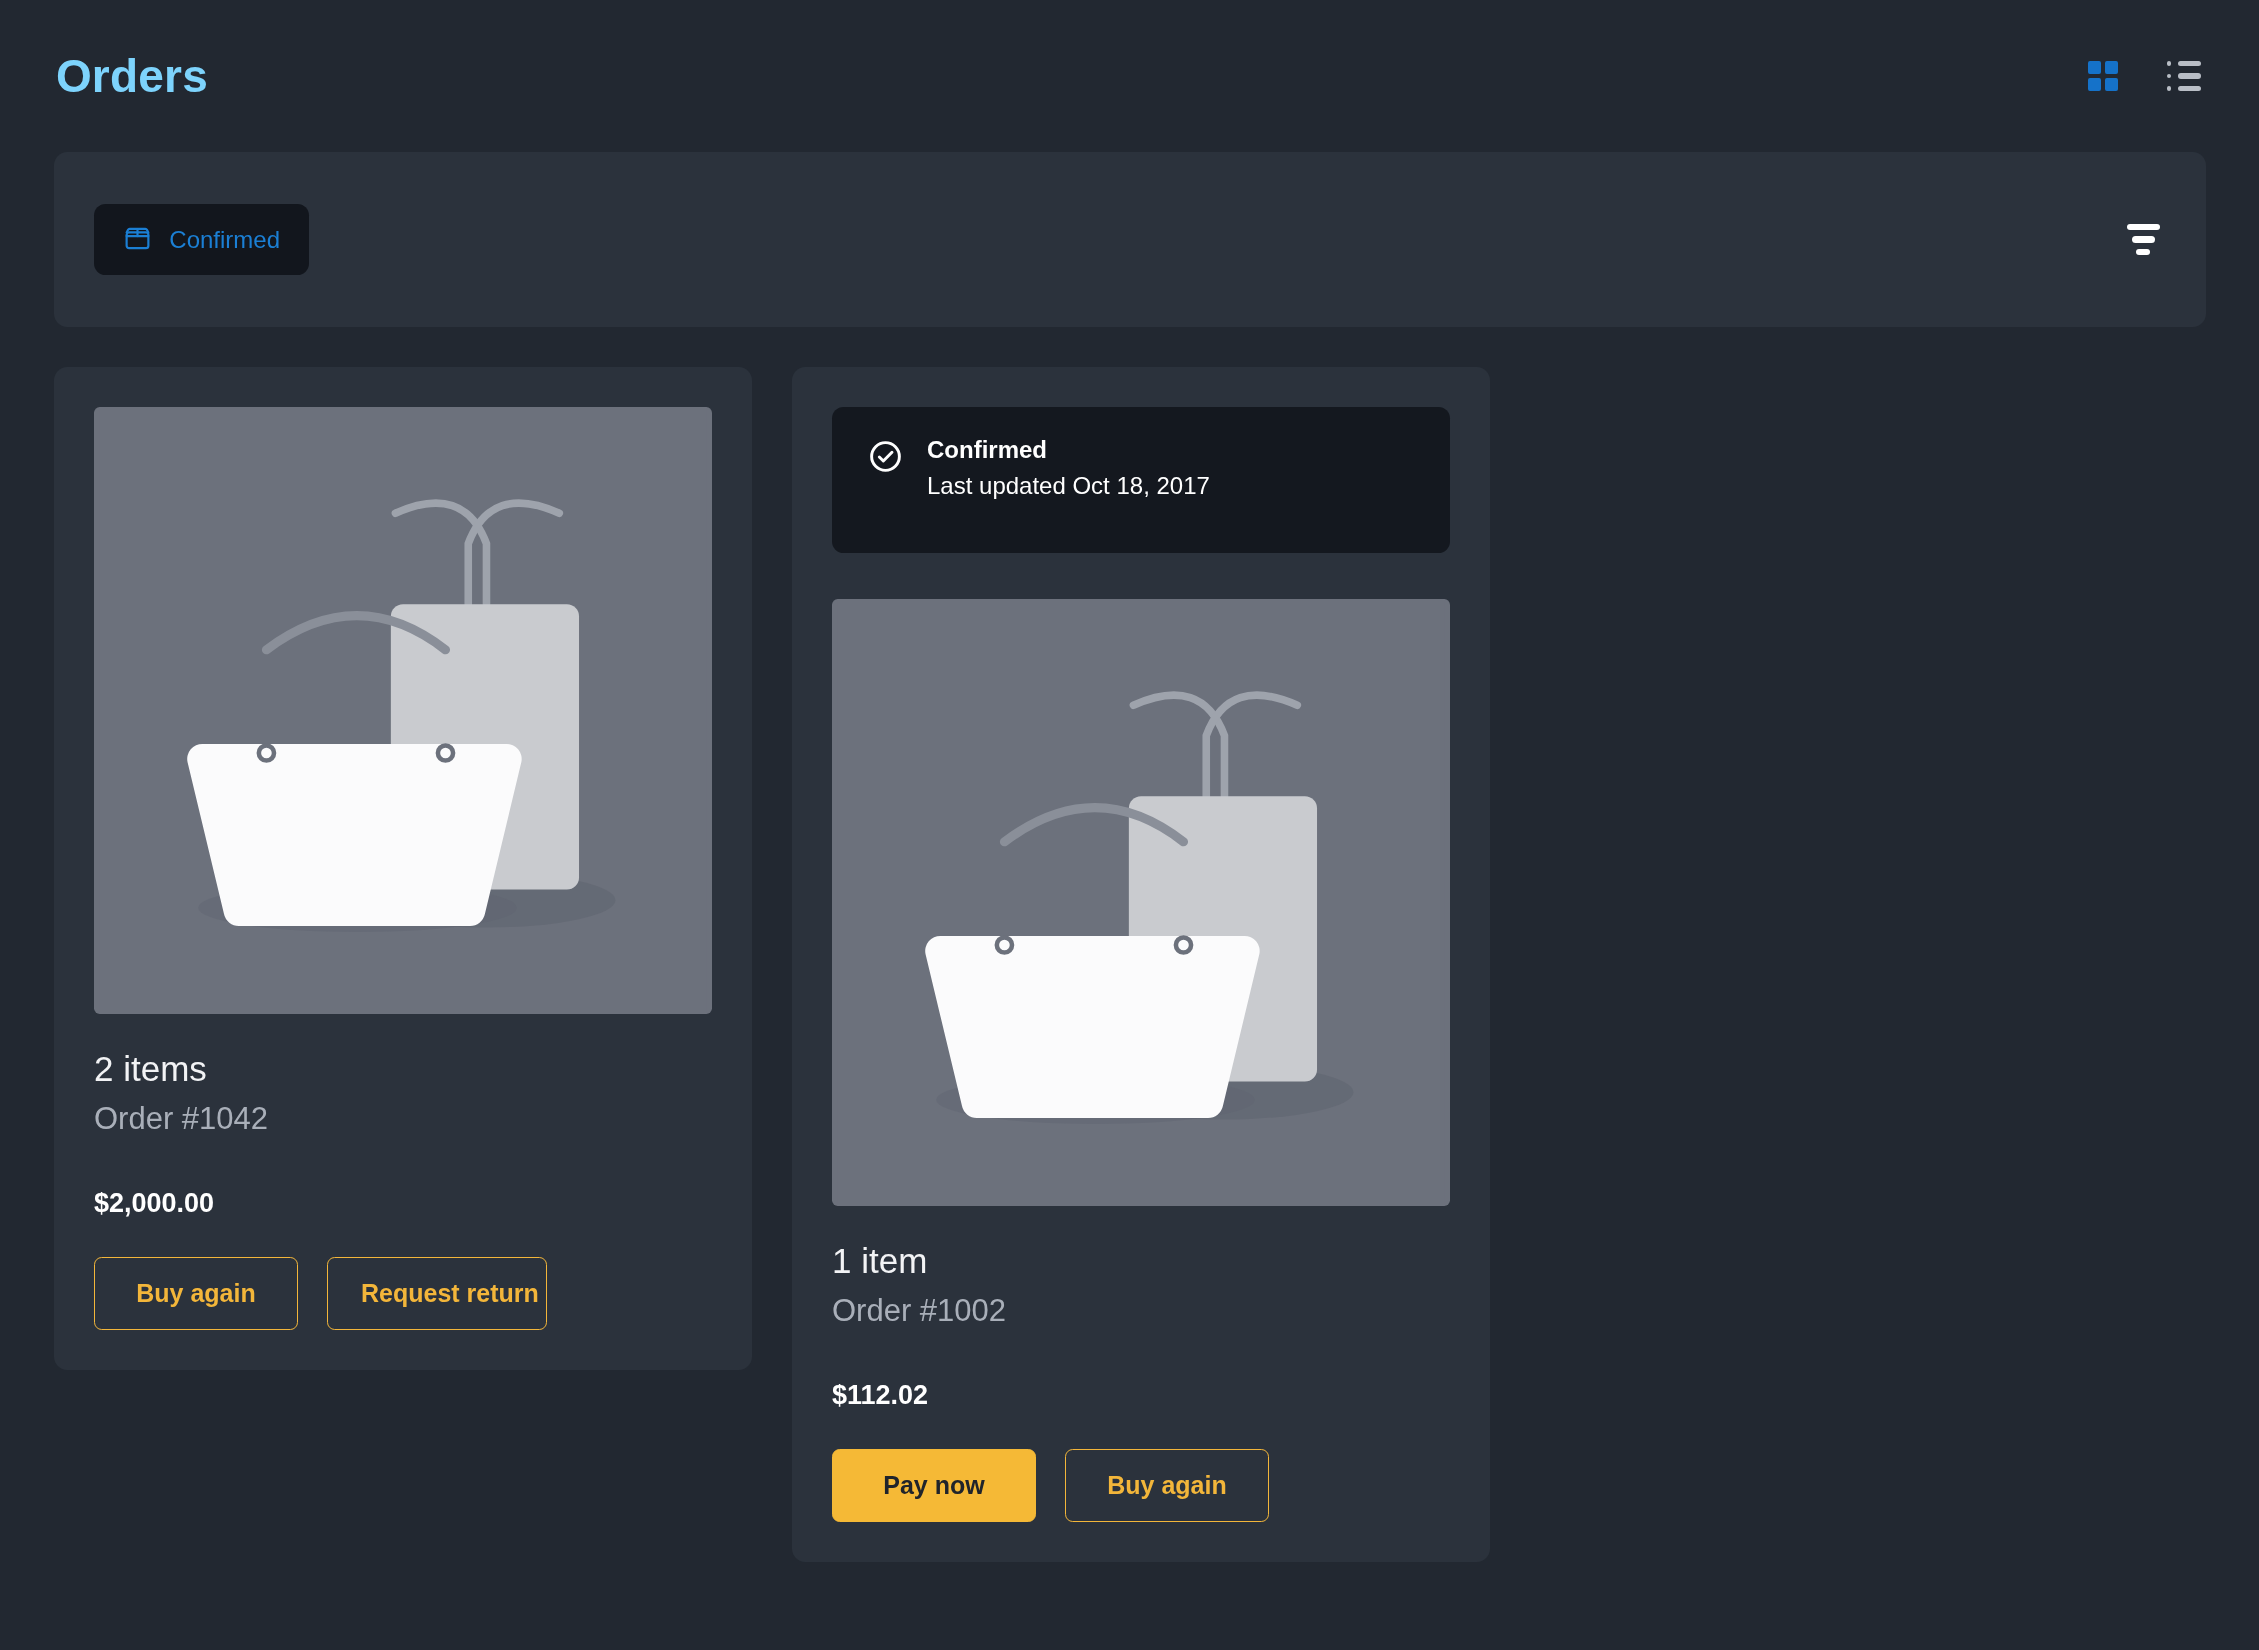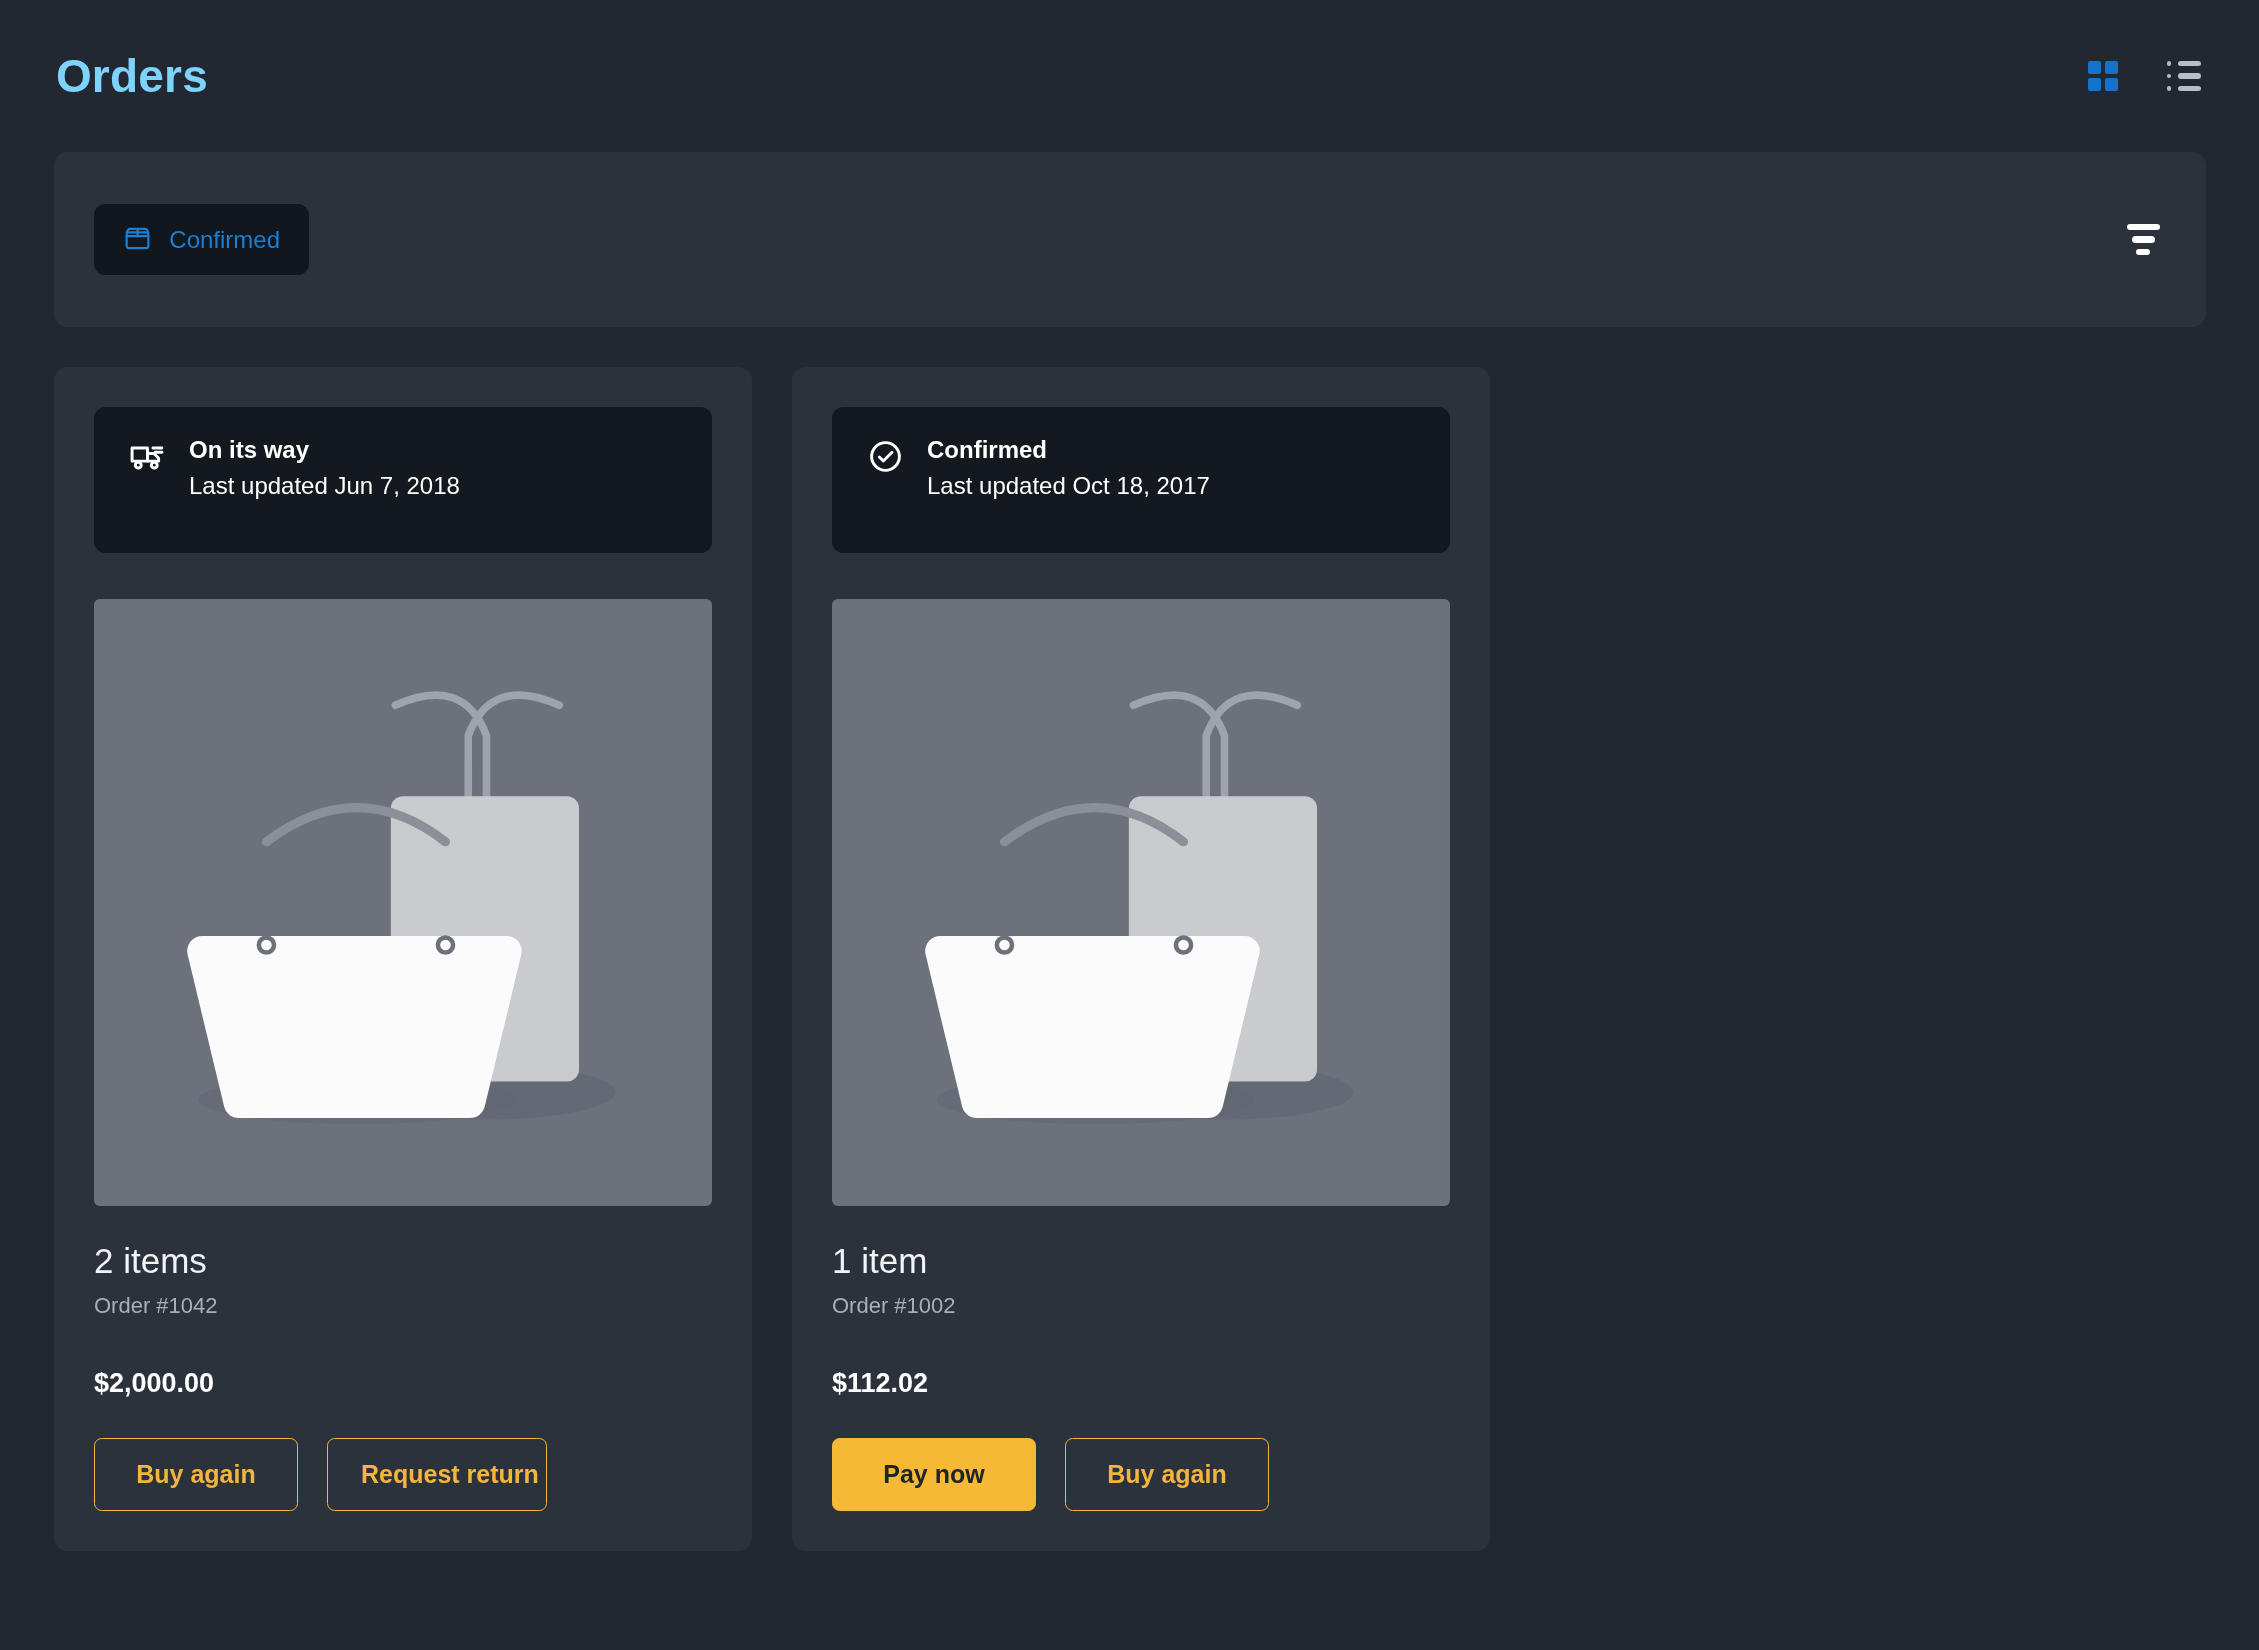--- a/index.html
+++ b/index.html
@@ -180,21 +180,21 @@
   .product-image svg { display: block; width: 100%; height: 100%; }
 
   .item-count {
     color: #F2F3F5;
     font-size: 35px;
     line-height: 1.25;
     margin-bottom: 9px;
   }
   .order-number {
     color: #A9AFB9;
-    font-size: 22px;
+    font-size: 31px;
     line-height: 1.25;
   }
   .order-total {
     color: #ffffff;
     font-size: 27px;
     font-weight: bold;
     line-height: 1.25;
     margin-top: 48px;
     margin-bottom: 37px;
   }
@@ -279,36 +279,20 @@
         <i></i>
           <i></i>
           <i></i>
       </span>
     </button>
   </div>
 
   <div class="orders-grid">
 
     <div class="order-card">
-      <div class="status-banner">
-        <span class="status-icon">
-          <svg viewBox="0 0 24 24" fill="none" stroke="#ffffff" stroke-width="1.9" stroke-linecap="round" stroke-linejoin="round">
-            <path d="M2 6.5h10v8.5H2z"></path>
-            <path d="M12 10h4.2l3 3.2V15H12z"></path>
-            <circle cx="6" cy="17.6" r="1.9"></circle>
-            <circle cx="16.4" cy="17.6" r="1.9"></circle>
-            <path d="M15.5 6.5h5.8"></path>
-            <path d="M17 9.2h4.3"></path>
-          </svg>
-        </span>
-        <div class="status-text">
-          <div class="status-title">On its way</div>
-          <div class="status-updated">Last updated Jun 7, 2018</div>
-        </div>
-      </div>
 
       <div class="product-image">
         <svg viewBox="0 0 400 400" preserveAspectRatio="xMidYMid meet">
           <rect x="0" y="0" width="400" height="400" fill="#6C717C"></rect>
           <ellipse cx="255" cy="325" rx="85" ry="18" fill="#5F6470" opacity="0.55"></ellipse>
           <path d="M195 70 q45 -20 60 20 v40" stroke="#9EA3AC" stroke-width="5" fill="none" stroke-linecap="round"></path>
           <path d="M195 70 q-45 -20 -60 20 v40" stroke="#9EA3AC" stroke-width="5" fill="none" stroke-linecap="round" transform="translate(108,0)"></path>
           <path d="M200 130 h108 a8 8 0 0 1 8 8 v172 a8 8 0 0 1 -8 8 h-108 a8 8 0 0 1 -8 -8 v-172 a8 8 0 0 1 8 -8 z" fill="#C9CBCF"></path>
           <ellipse cx="170" cy="330" rx="105" ry="16" fill="#5F6470" opacity="0.45"></ellipse>
           <path d="M110 160 q60 -45 118 0" stroke="#8A8F99" stroke-width="6" fill="none" stroke-linecap="round"></path>

